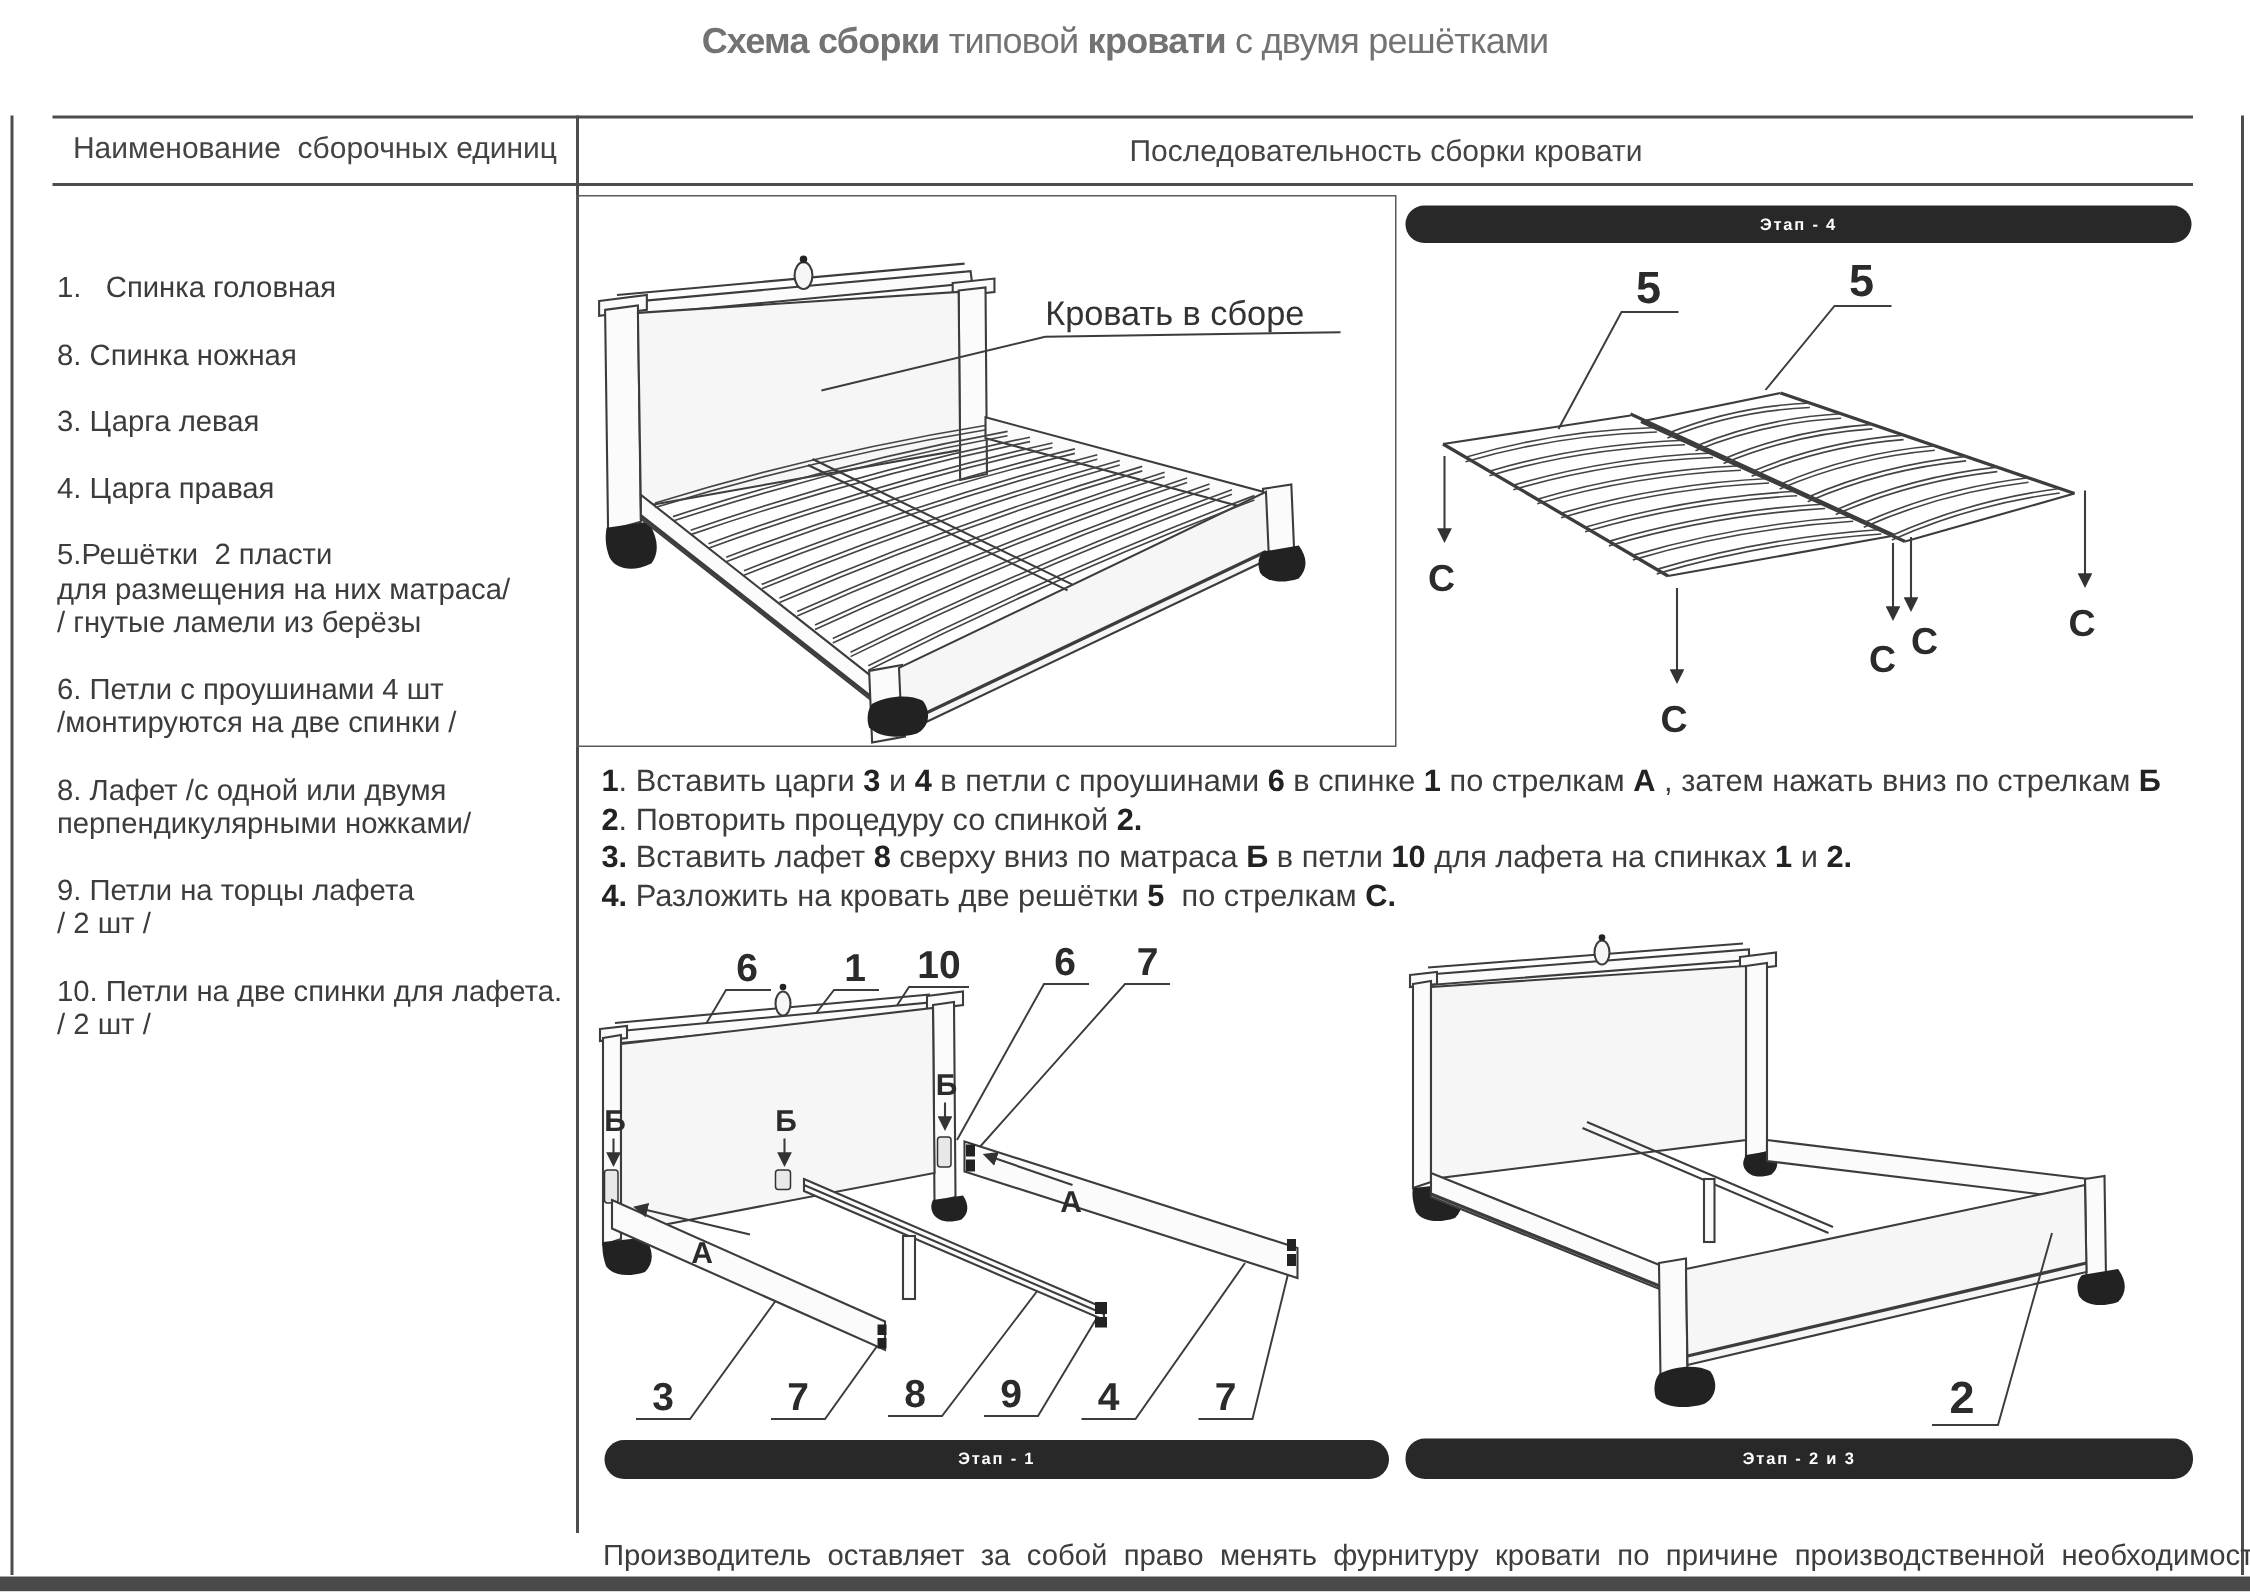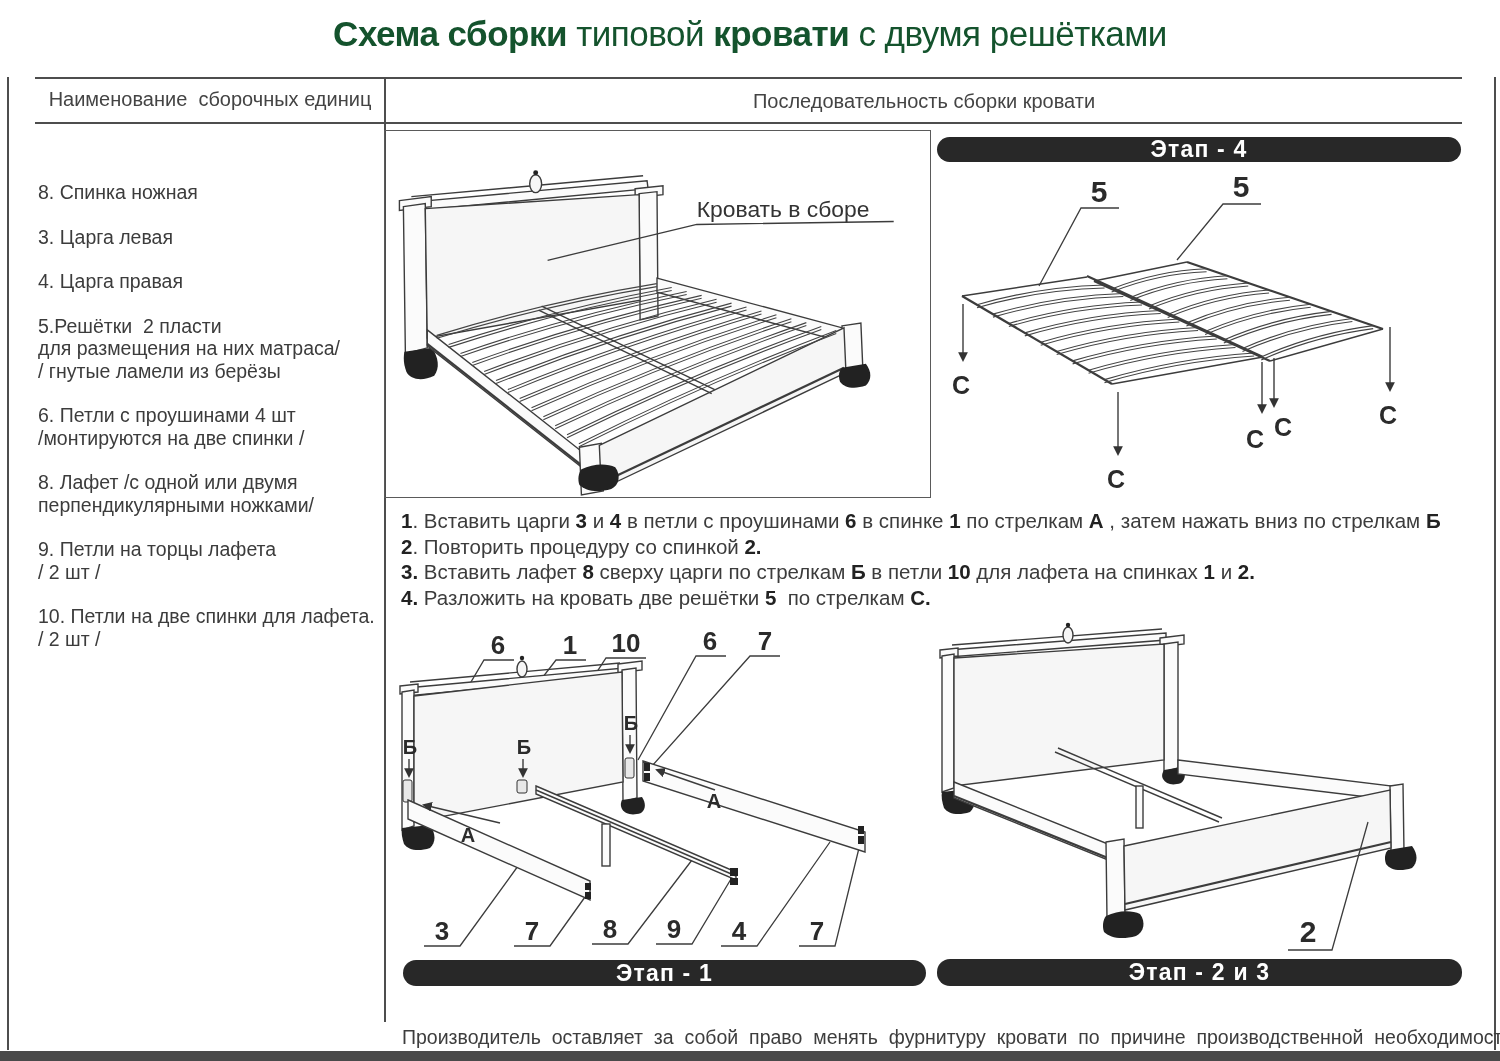--- a/index.html
+++ b/index.html
@@ -1,31 +1,31 @@
 <!DOCTYPE html>
 <html><head>
 <meta charset="utf-8">
 <style>
   html,body{margin:0;padding:0;background:#e8e8e8;}
   .page{position:relative;width:1500px;height:1061px;background:#ffffff;overflow:hidden;
         font-family:"Liberation Sans",sans-serif;color:#3a3a3a;}
   .title{position:absolute;top:14px;left:0;width:100%;text-align:center;
-         font-size:35px;color:#14532d;letter-spacing:-0.5px;}
+         font-size:24px;color:#737373;letter-spacing:-0.5px;}
   .title .b{font-weight:bold;}
   .hline{position:absolute;background:#4d4d4d;height:2px;}
   .vline{position:absolute;background:#4d4d4d;width:2px;}
   .col-header{position:absolute;font-size:20px;color:#444;text-align:center;white-space:pre-wrap;}
   .parts{position:absolute;left:38px;top:181px;width:345px;}
   .part-item{margin-bottom:22px;font-size:19.5px;line-height:22.5px;color:#3c3c3c;}
   .part-line{white-space:pre-wrap;}
   .figure-box{position:absolute;left:384px;top:130px;width:547px;height:368px;
               border:1.5px solid #5a5a5a;box-sizing:border-box;}
   .badge{position:absolute;background:#282828;color:#fff;border-radius:13px;
          display:flex;align-items:center;justify-content:center;
-         font-weight:bold;font-size:23px;letter-spacing:1.2px;}
+         font-weight:bold;font-size:11px;letter-spacing:1.2px;}
   .instructions{position:absolute;left:401px;top:508px;width:1062px;
                 font-size:20.5px;color:#3c3c3c;}
   .instr-line{line-height:25.5px;white-space:pre-wrap;}
   .instr-line .b{font-weight:bold;color:#222;}
   .footer-note{position:absolute;left:402px;top:1026px;width:1060px;
                font-size:19.5px;color:#3d3d3d;word-spacing:5.5px;white-space:nowrap;}
   .bottom-bar{position:absolute;left:0;top:1051px;width:1500px;height:10px;background:#4a4a4a;}
   svg{position:absolute;overflow:visible;}
   svg .ln{stroke:#3c3c3c;stroke-width:1.4;fill:none;}
   svg .ln2{stroke:#3c3c3c;stroke-width:2.2;fill:none;}
@@ -54,20 +54,23 @@
   <div class="hline" style="top:77px;left:35px;width:1427px;"></div>
   <div class="hline" style="top:122px;left:35px;width:1427px;"></div>
   <div class="vline" style="left:7px;top:77px;height:973px;"></div>
   <div class="vline" style="left:1494px;top:77px;height:973px;"></div>
   <div class="vline" style="left:384px;top:77px;height:945px;"></div>
 
   <div class="col-header" style="top:90px;left:386px;width:1076px;">Последовательность сборки кровати</div>
   <div class="col-header" style="top:88px;left:35px;width:350px;">Наименование  сборочных единиц</div>
 
   <div class="parts">
+      <div class="part-item">
+        <div class="part-line">1.   Спинка головная</div>
+      </div>
       <div class="part-item">
         <div class="part-line">8. Спинка ножная</div>
       </div>
       <div class="part-item">
         <div class="part-line">3. Царга левая</div>
       </div>
       <div class="part-item">
         <div class="part-line">4. Царга правая</div>
       </div>
       <div class="part-item">
@@ -247,21 +250,21 @@
       <line class="ln" x1="337" y1="194" x2="337" y2="242" marker-end="url(#ah2)"></line>
       <text class="cc" x="346" y="272">С</text>
       <line class="ln" x1="453" y1="163" x2="453" y2="226" marker-end="url(#ah2)"></line>
       <text class="cc" x="451" y="260">С</text>
     </g>
   </svg>
 
   <div class="instructions">
       <div class="instr-line"><span class="b">1</span><span>. Вставить царги </span><span class="b">3</span><span> и </span><span class="b">4</span><span> в петли с проушинами </span><span class="b">6</span><span> в спинке </span><span class="b">1</span><span> по стрелкам </span><span class="b">А</span><span> , затем нажать вниз по стрелкам </span><span class="b">Б</span></div>
       <div class="instr-line"><span class="b">2</span><span>. Повторить процедуру со спинкой </span><span class="b">2.</span></div>
-      <div class="instr-line"><span class="b">3.</span><span> Вставить лафет </span><span class="b">8</span><span> сверху царги по стрелкам </span><span class="b">Б</span><span> в петли </span><span class="b">10</span><span> для лафета на спинках </span><span class="b">1</span><span> и </span><span class="b">2.</span></div>
+      <div class="instr-line"><span class="b">3.</span><span> Вставить лафет </span><span class="b">8</span><span> сверху вниз по матраса </span><span class="b">Б</span><span> в петли </span><span class="b">10</span><span> для лафета на спинках </span><span class="b">1</span><span> и </span><span class="b">2.</span></div>
       <div class="instr-line"><span class="b">4.</span><span> Разложить на кровать две решётки </span><span class="b">5</span><span>  по стрелкам </span><span class="b">С.</span></div>
     </div>
 
   <svg viewBox="0 0 530 335" style="left:400px;top:620px;width:530px;height:335px;">
     <defs>
       <marker id="ah3" viewBox="0 0 10 10" refX="8" refY="5" markerWidth="7" markerHeight="7" orient="auto-start-reverse">
         <path d="M0,0L10,5L0,10z" fill="#333"></path>
       </marker>
     </defs>
 

